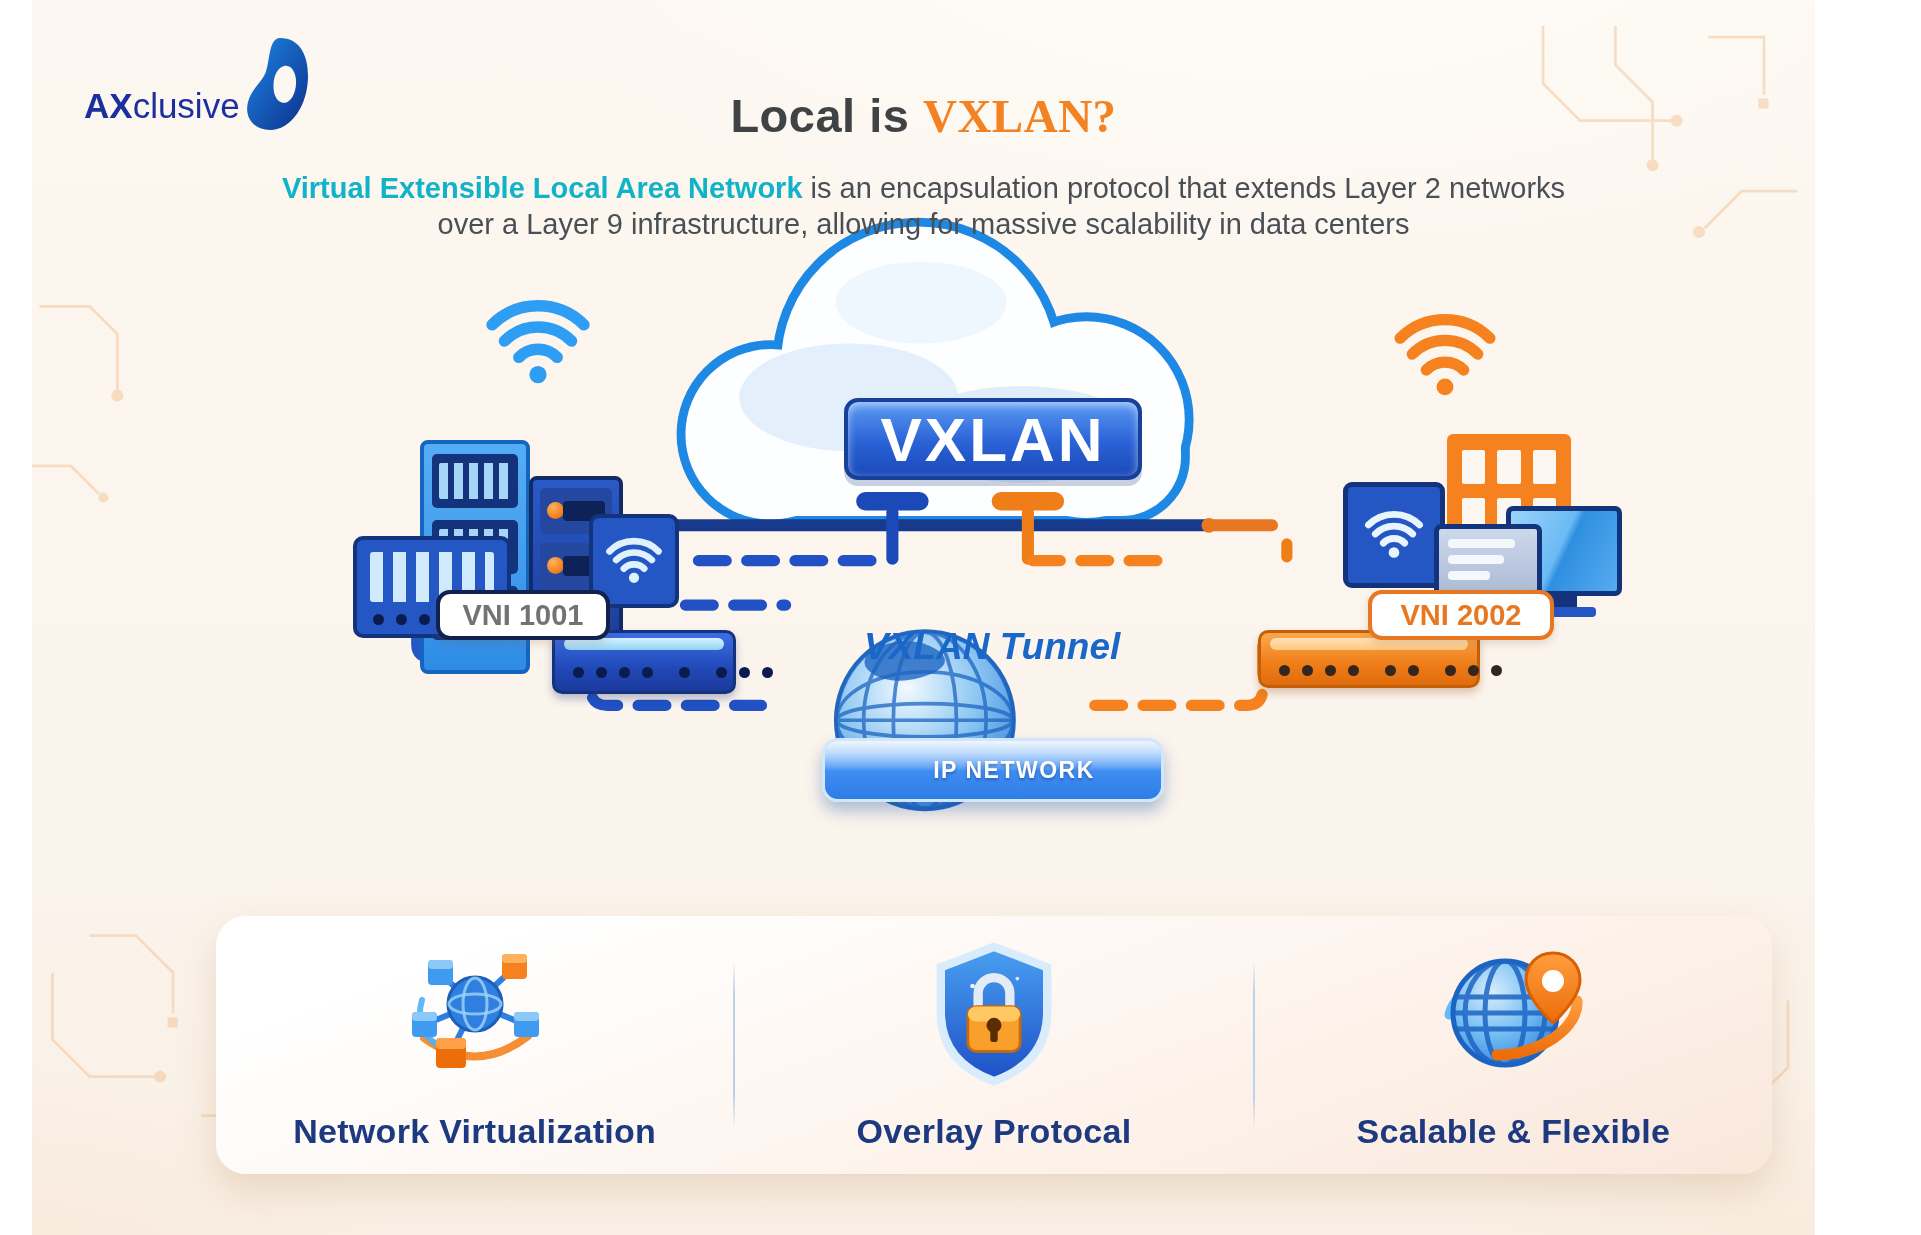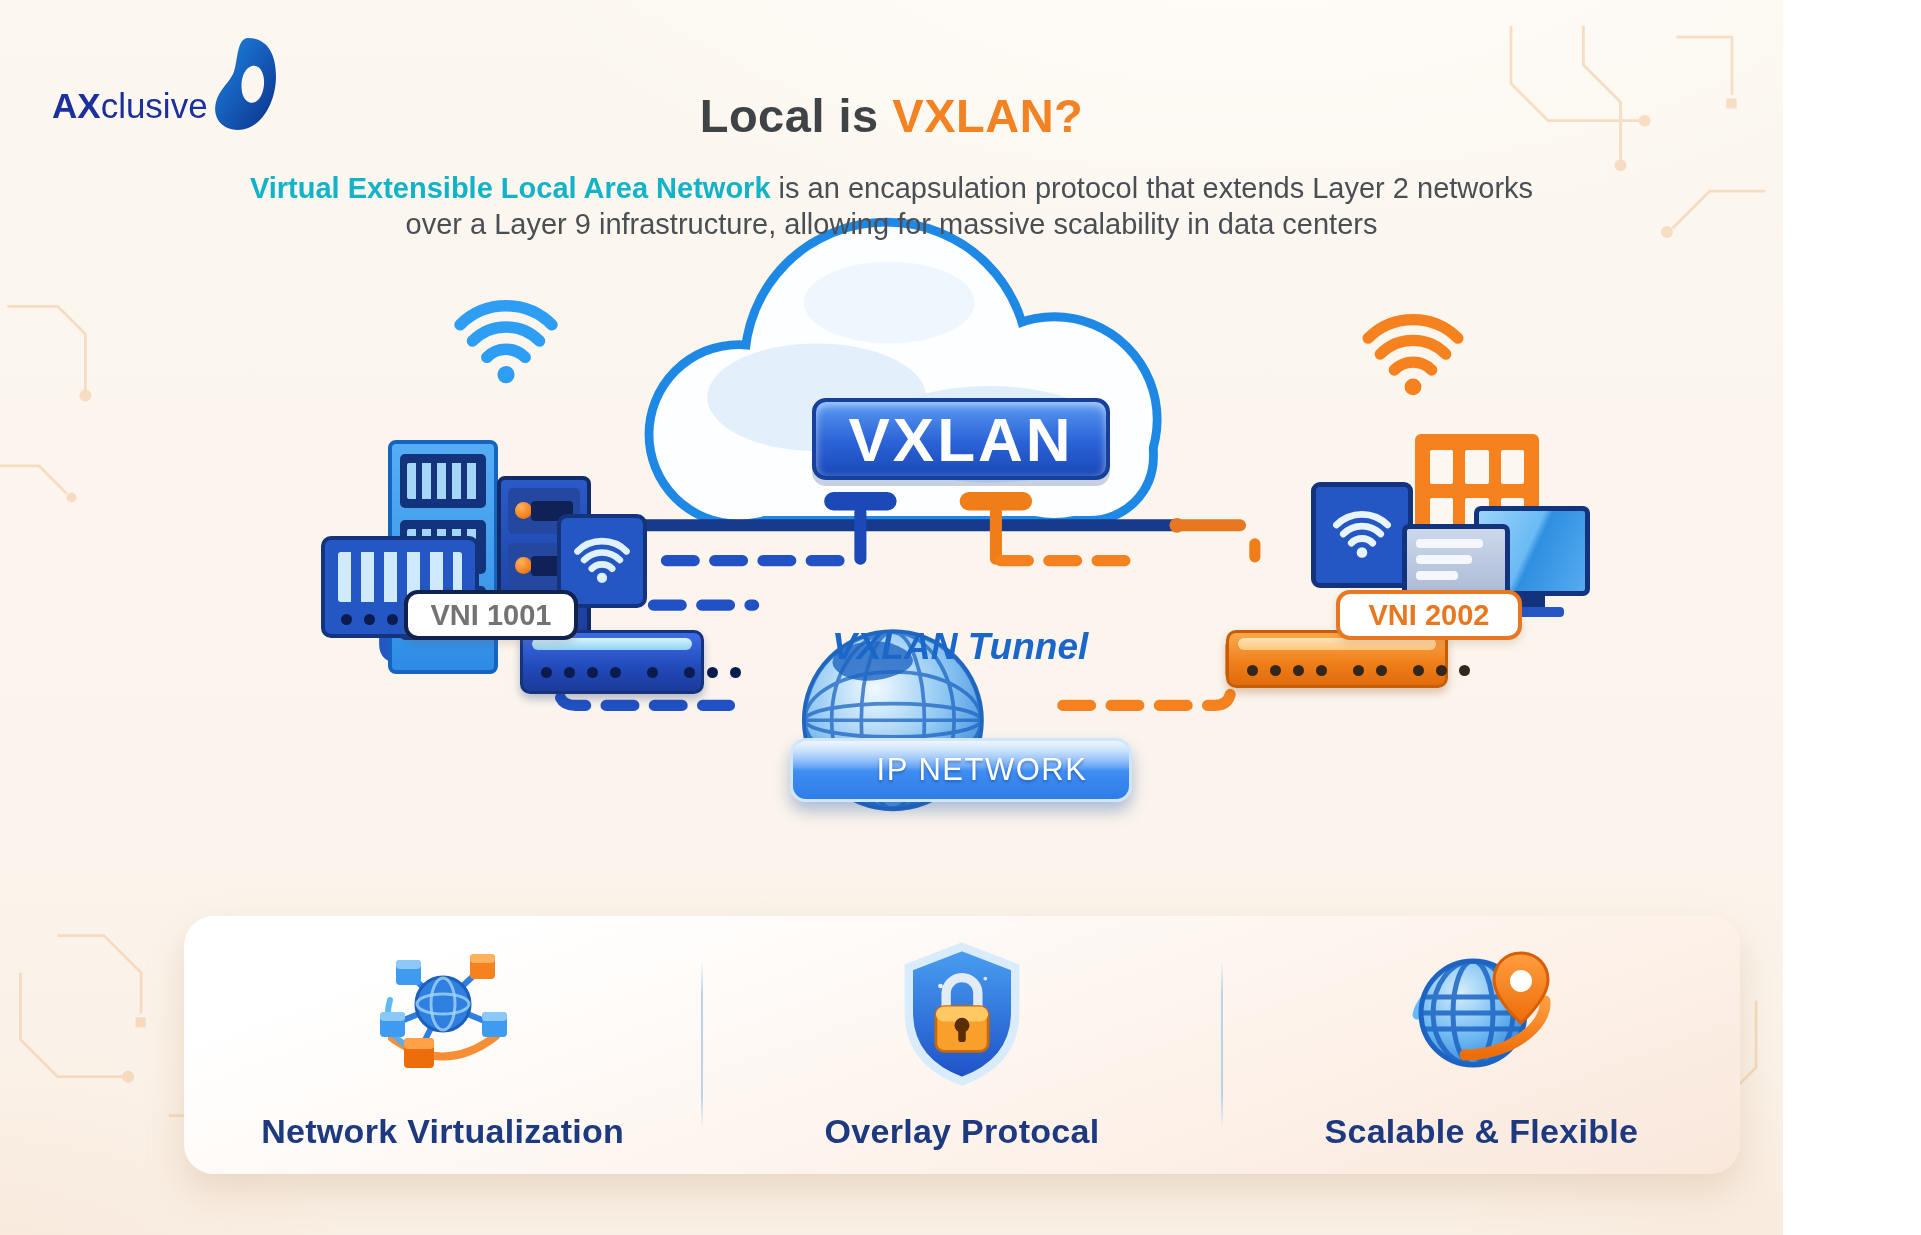--- a/index.html
+++ b/index.html
@@ -6,32 +6,33 @@
   html,body { width:1921px; height:1235px; }
   body { font-family:"Liberation Sans", sans-serif; overflow:hidden; }
 
   .page {
     position:relative; width:1783px; height:1235px;
     background:
       radial-gradient(1400px 600px at 70% -8%, #fffdf9 0%, rgba(255,253,249,0) 60%),
       radial-gradient(900px 500px at -5% 108%, #f9e7d9 0%, rgba(249,231,217,0) 55%),
       radial-gradient(900px 500px at 105% 108%, #f9e9da 0%, rgba(249,233,218,0) 55%),
       linear-gradient(180deg, #fcf7f0 0%, #fbf4ec 70%, #f9efe4 100%);
+    margin-left: 32px;
   }
   .layer { position:absolute; inset:0; }
   svg.decor { z-index:0; }
   svg.connectors { z-index:1; }
 
   
   .logo { position:absolute; left:52px; top:36px; display:flex; align-items:flex-end; gap:4px; z-index:3; }
   .logo-text { font-size:35px; color:#1b2f9e; letter-spacing:0; padding-bottom:6px; }
   .logo-text b { font-weight:800; }
   .logo-text span.rest { font-weight:500; }
   .title { position:absolute; left:0; right:0; top:88px; text-align:center; font-size:47px; font-weight:800; color:#3f4346; letter-spacing:.5px; z-index:3; }
-  .title .hl { color:#f28222; }
+  .title .hl { color:#f28222;font-family:Liberation Serif, serif; }
   .subtitle { position:absolute; left:50%; transform:translateX(-50%); top:170px; width:1290px; text-align:center; font-size:29px; line-height:1.25; color:#4a4f55; font-weight:500; z-index:3; }
   .subtitle .hl { color:#10b3c7; font-weight:700; }
 
   
   .dev { position:absolute; z-index:2; }
   .lbl { position:absolute; z-index:3; display:flex; align-items:center; justify-content:center; }
 
   .wifi { position:absolute; z-index:2; }
 
   
@@ -49,21 +50,21 @@
 
   
   .tunnel { left:832px; top:626px; font-size:37px; font-weight:800; color:#1a67c9; z-index:3; position:absolute;font-style:italic; }
 
   
   .ip-banner { left:790px; top:738px; width:342px; height:64px; border-radius:16px; z-index:4;
     background:
       linear-gradient(180deg, rgba(255,255,255,.8) 0%, rgba(255,255,255,.15) 46%, rgba(255,255,255,0) 52%),
       linear-gradient(180deg,#a6d0fa 0%, #418ff4 48%, #2e7ce6 100%);
     border:3px solid #cfe6fc; box-shadow:0 9px 16px rgba(30,80,160,.35);
-    color:#fff; font-size:31px; font-weight:400; letter-spacing:1.5px; text-shadow:0 2px 3px rgba(10,50,120,.45);padding-left:42px; }
+    color:#fff; font-size:23px; font-weight:700; letter-spacing:1.5px; text-shadow:0 2px 3px rgba(10,50,120,.45);padding-left:42px; }
 
   
   .rack { left:388px; top:440px; width:110px; height:234px; background:linear-gradient(180deg,#55aef4,#2f8ce6); border:4px solid #1565c0; border-radius:8px; padding:10px 8px; }
   .rack .row { height:54px; background:#14337d; border-radius:5px; margin-bottom:12px; position:relative; }
   .rack .row::after { content:""; position:absolute; inset:9px 7px;
     background:repeating-linear-gradient(90deg,#a5d6f8 0 9px, rgba(0,0,0,0) 9px 15px); border-radius:2px; }
 
   .server-mid { left:497px; top:476px; width:94px; height:162px; background:linear-gradient(180deg,#2a5ac8,#1b3fa0); border:4px solid #122b66; border-radius:8px; padding:8px 7px; }
   .server-mid .bay { height:46px; background:#24479f; border-radius:5px; margin-bottom:9px; position:relative; }
   .server-mid .bay .led { position:absolute; left:7px; top:14px; width:17px; height:17px; border-radius:50%; background:radial-gradient(circle at 35% 30%,#ffb25e,#f5821f 60%,#d2650a); }

